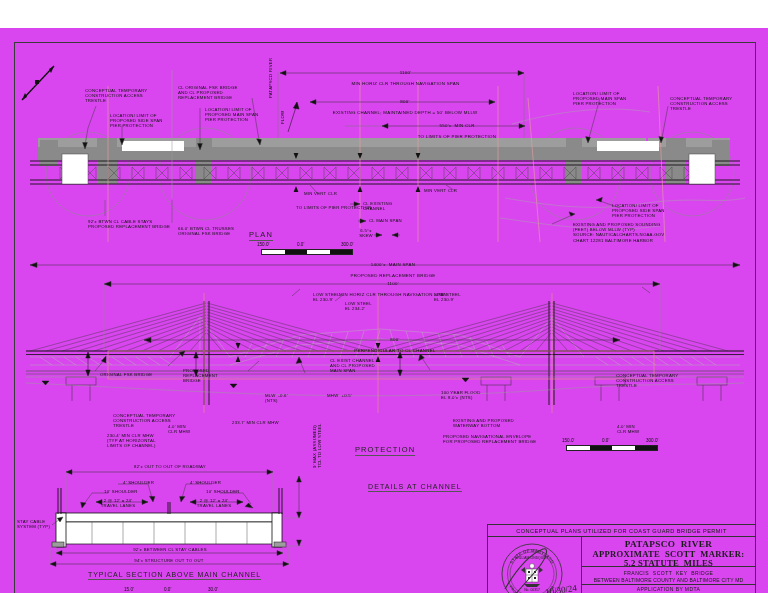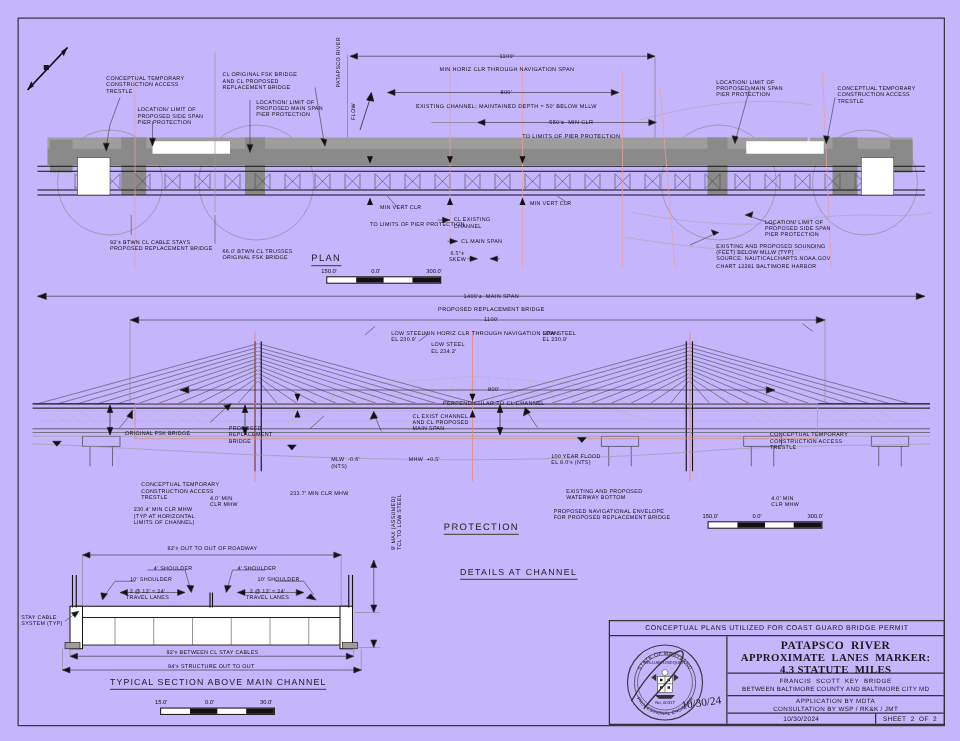--- a/index.html
+++ b/index.html
@@ -2,21 +2,21 @@
 <html><head>
 <meta charset="utf-8">
 <style>
   html,body{margin:0;padding:0;background:#ffffff;}
   body{
     width:768px;height:593px;overflow:hidden;
     font-family:"Liberation Sans","DejaVu Sans",sans-serif;
     color:#1a1a1a;
     position:relative;
   }
-  #sheet{position:absolute;inset:0;background:#c4b5fd;}
+  #sheet{position:absolute;inset:0;background:#d946ef;margin-top:28px;}
   .border-outer{position:absolute;left:14px;top:14px;width:740px;height:565px;border:1.3px solid #3a3a3a;}
   .lbl{position:absolute;font-size:4.3px;line-height:5.2px;letter-spacing:.25px;color:#111;white-space:pre;}
   .lbl.c{text-align:center;}
   .dim{position:absolute;font-size:4.4px;line-height:5.4px;letter-spacing:.3px;color:#111;text-align:center;white-space:pre;}
   .viewtitle{position:absolute;font-size:7.5px;letter-spacing:1.1px;color:#222;border-bottom:.8px solid #555;padding-bottom:.5px;}
   svg{position:absolute;overflow:visible;}
   .tb{position:absolute;border:1px solid #333;}
   .tb-txt{position:absolute;white-space:pre;text-align:center;}
   .sc-bar{position:absolute;border:.6px solid #222;height:4px;display:flex;}
   .sc-bar i{display:block;height:100%;}
@@ -738,22 +738,22 @@
         </g>
 
         <path d="M6 46 C20 22 34 10 44 6 C50 4 48 14 40 24 C34 32 22 44 16 52" fill="none" stroke="#333" stroke-width="1.1"></path>
       </svg>
       <div style="position:absolute;left:57px;top:48px;font-size:9px;font-family:'Liberation Serif',serif;color:#222;transform:rotate(-8deg);">10/30/24</div>
     </div>
 
     <div style="position:absolute;left:94px;top:12px;width:173px;height:70px;">
       <div style="position:absolute;left:0;top:0;width:100%;height:30px;border-bottom:1.1px solid #333;box-sizing:border-box;">
         <div class="tb-txt" style="left:0;top:2px;width:100%;font-size:9.2px;font-weight:bold;font-family:'Liberation Serif',serif;letter-spacing:.4px;">PATAPSCO  RIVER</div>
-        <div class="tb-txt" style="left:0;top:11.5px;width:100%;font-size:8.6px;font-weight:bold;font-family:'Liberation Serif',serif;letter-spacing:.3px;">APPROXIMATE  LANES  MARKER:</div>
-        <div class="tb-txt" style="left:0;top:20.5px;width:100%;font-size:8.6px;font-weight:bold;font-family:'Liberation Serif',serif;letter-spacing:.3px;">4.3 STATUTE  MILES</div>
+        <div class="tb-txt" style="left:0;top:11.5px;width:100%;font-size:8.6px;font-weight:bold;font-family:'Liberation Serif',serif;letter-spacing:.3px;">APPROXIMATE  SCOTT  MARKER:</div>
+        <div class="tb-txt" style="left:0;top:20.5px;width:100%;font-size:8.6px;font-weight:bold;font-family:'Liberation Serif',serif;letter-spacing:.3px;">5.2 STATUTE  MILES</div>
       </div>
       <div style="position:absolute;left:0;top:30px;width:100%;height:18px;border-bottom:1.1px solid #333;box-sizing:border-box;">
         <div class="tb-txt" style="left:0;top:3px;width:100%;font-size:5px;letter-spacing:.5px;">FRANCIS  SCOTT  KEY  BRIDGE</div>
         <div class="tb-txt" style="left:0;top:9.5px;width:100%;font-size:5px;letter-spacing:.2px;">BETWEEN BALTIMORE COUNTY AND BALTIMORE CITY MD</div>
       </div>
       <div style="position:absolute;left:0;top:48px;width:100%;height:13px;box-sizing:border-box;">
         <div class="tb-txt" style="left:0;top:1px;width:100%;font-size:5px;letter-spacing:.4px;">APPLICATION BY MDTA</div>
         <div class="tb-txt" style="left:0;top:7.5px;width:100%;font-size:5px;letter-spacing:.3px;">CONSULTATION BY WSP / RK&amp;K / JMT</div>
       </div>
       <div style="position:absolute;left:0;top:61px;width:100%;height:9px;border-top:1.1px solid #333;box-sizing:border-box;">

